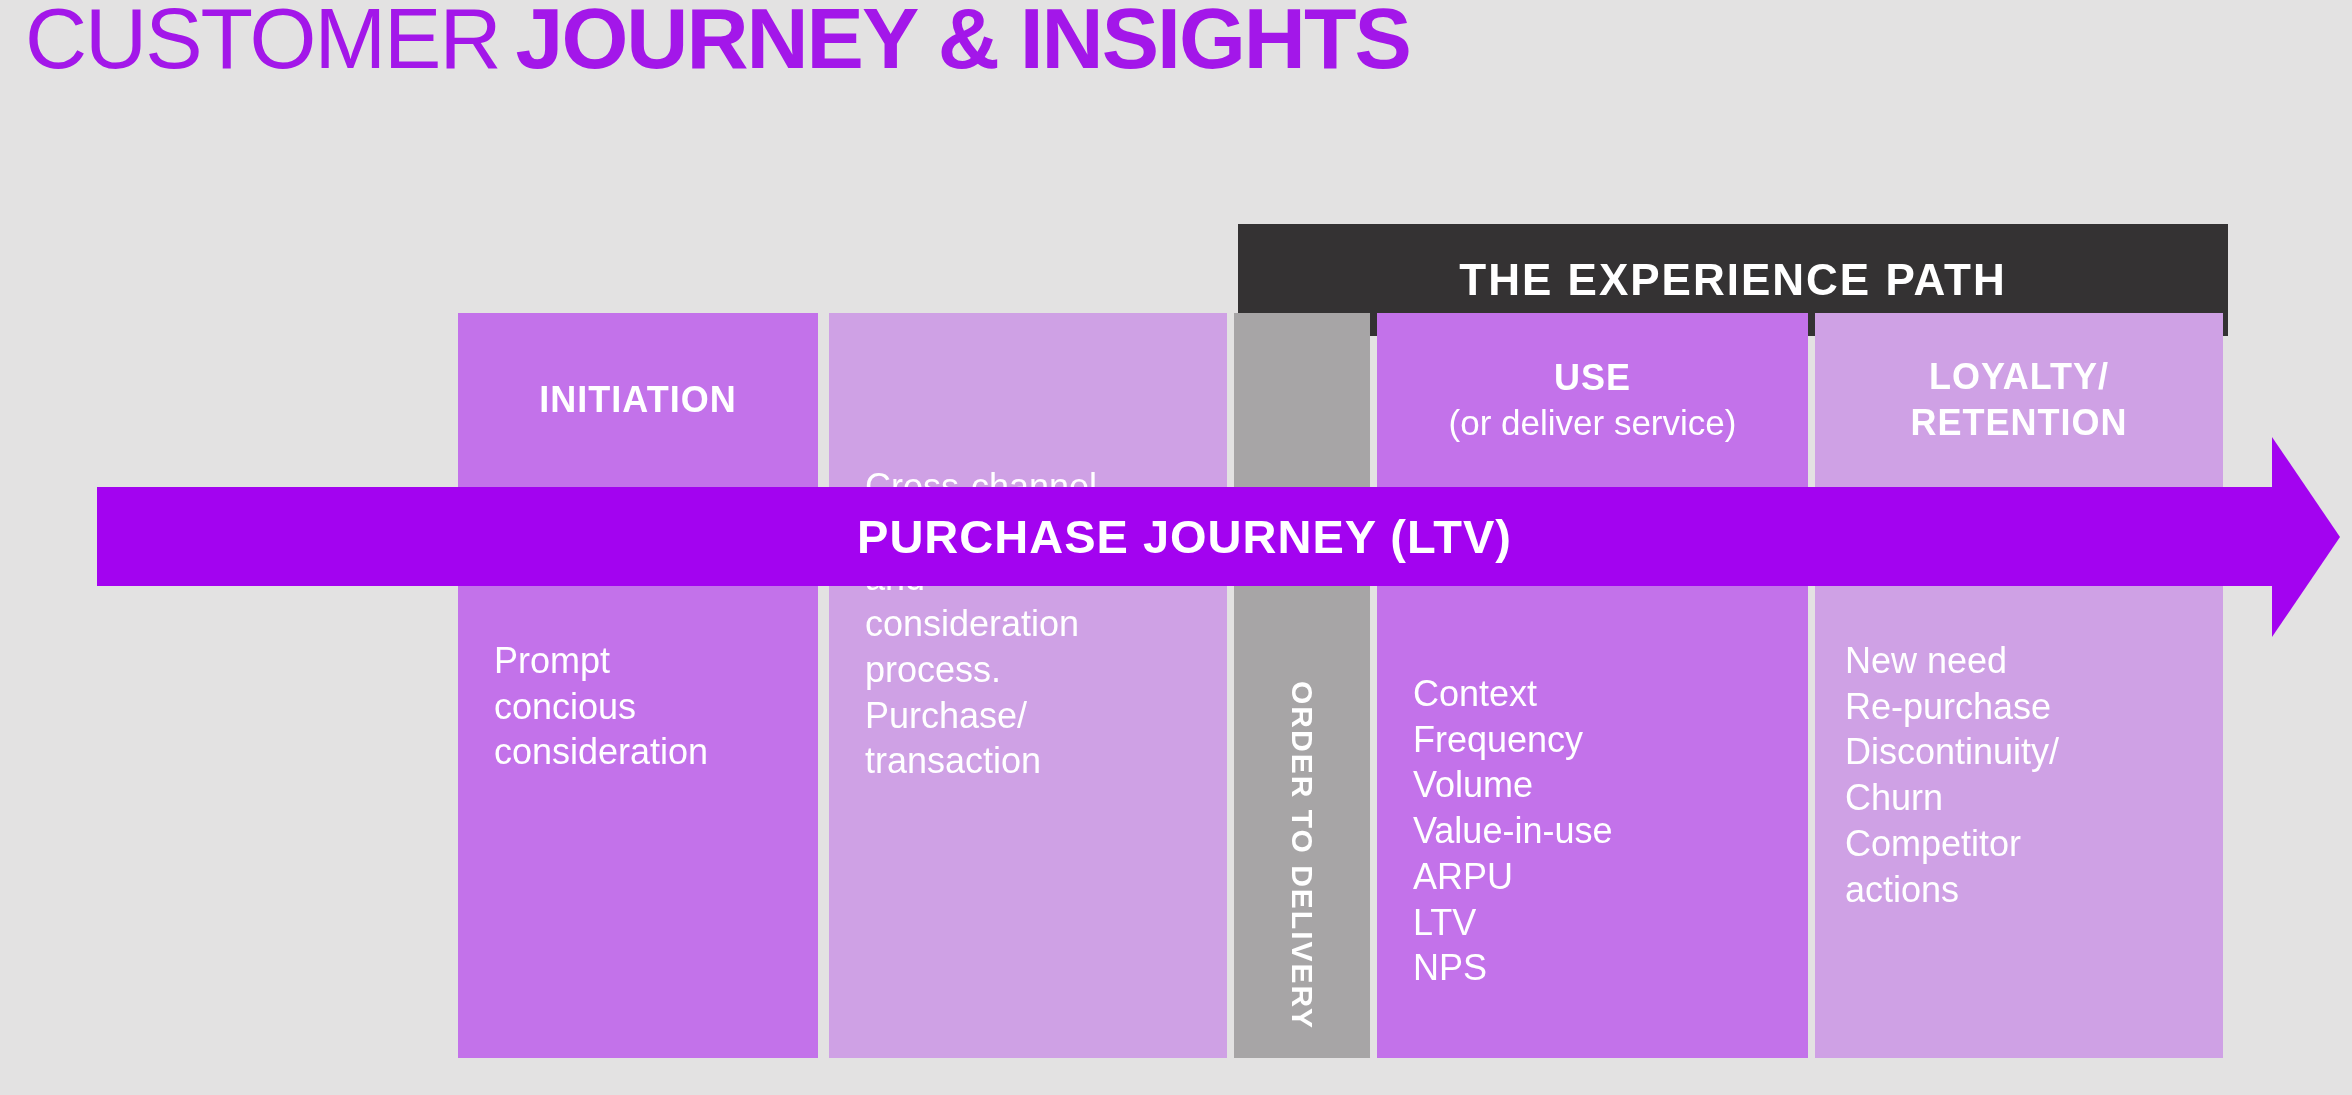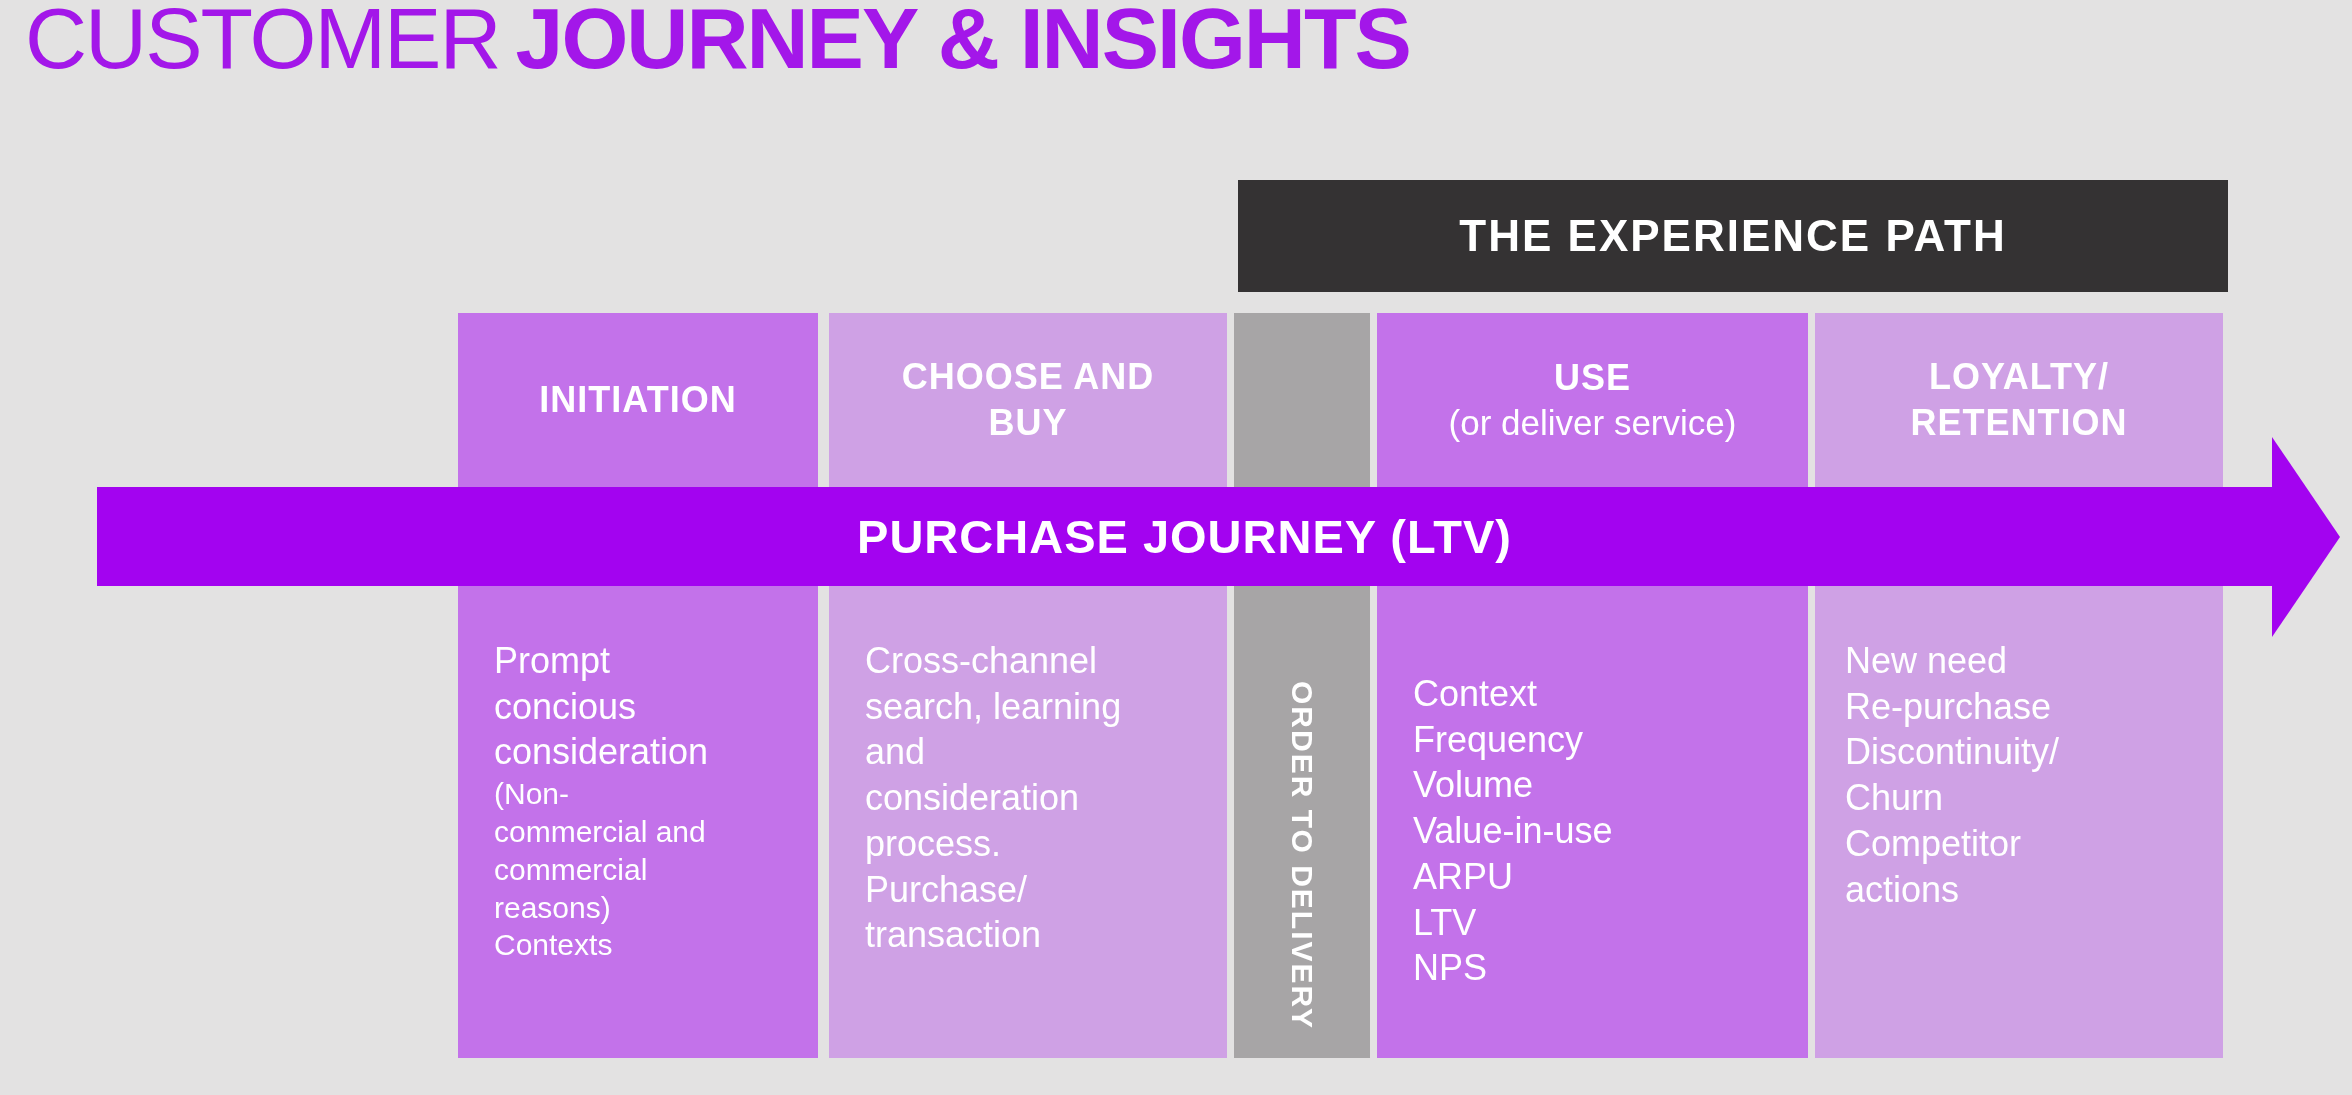--- a/index.html
+++ b/index.html
@@ -21,21 +21,21 @@
   }
   .title-thin{font-weight:400;}
   .title-bold{font-weight:700; margin-left:16px; letter-spacing:-2px;}
   
   .phase-bar{
     position:absolute; top:180px; height:112px; background:var(--phase-bar);
     display:flex; align-items:center; justify-content:center;
     color:var(--text-on-fill); font-weight:700; font-size:44px; letter-spacing:2px;
   }
   .phase-1{left:97px; width:1131px;}
-  .phase-2{left:1238px; width:990px;}
+  .phase-2{left:1238px; width:990px;margin-top:44px;}
   
   .col{
     position:absolute; top:313px; height:745px; z-index:1;
     display:flex; flex-direction:column; color:var(--text-on-fill);
   }
   .col.light{background:var(--column-light);}
   .col.dark{background:var(--column-dark);}
   .col1{left:97px;  width:353px;}
   .col2{left:458px; width:360px;}
   .col3{left:829px; width:398px;}
@@ -92,33 +92,24 @@
 
 
   <div class="col col2 dark">
     <div class="col-header">
       <div class="col-header-title">INITIATION</div>
     </div>
     <div class="col-body">
       <div class="col-body-text">Prompt
 concious
 consideration</div>
-      <div class="col-body-text-small">(Non-
-commercial and
-commercial
-reasons)
-Contexts</div>
     </div>
   </div>
 
   <div class="col col3 light">
-    <div class="col-header">
-      <div class="col-header-title">CHOOSE AND
-BUY</div>
-    </div>
     <div class="col-body">
       <div class="col-body-text">Cross-channel
 search, learning
 and
 consideration
 process.
 Purchase/
 transaction</div>
     </div>
   </div>

